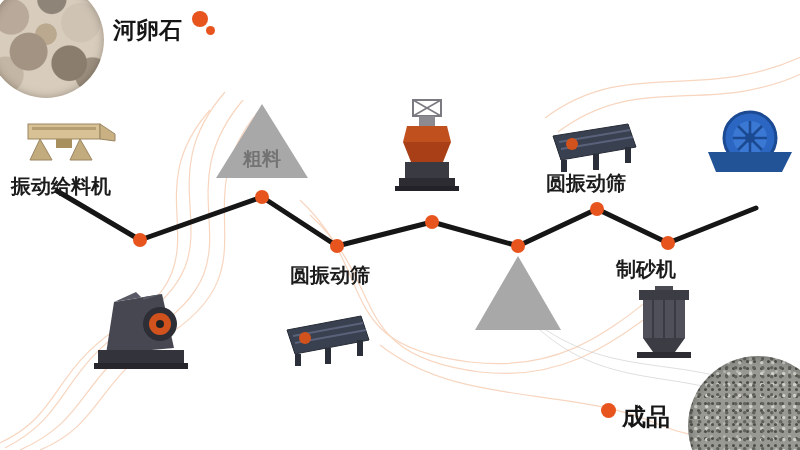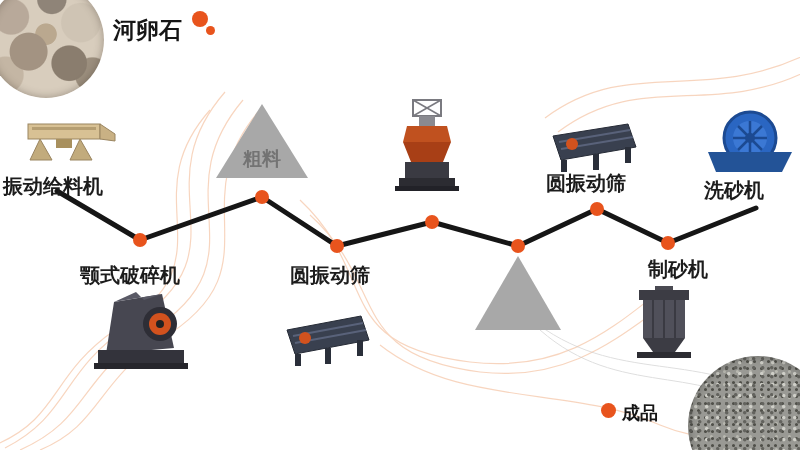--- a/index.html
+++ b/index.html
@@ -32,21 +32,21 @@
     background-image:
       radial-gradient(circle at 30% 30%, #63635e 0 1.2px, transparent 2.2px),
       radial-gradient(circle at 70% 60%, #cfcfc8 0 1.2px, transparent 2.2px),
       radial-gradient(circle at 50% 80%, #50504a 0 1px, transparent 1.9px),
       radial-gradient(circle at 80% 20%, #b8b8b0 0 1px, transparent 1.9px);
     background-size:9px 9px,11px 11px,7px 7px,13px 13px;
     box-shadow:inset 0 0 10px rgba(40,40,38,.45);
   }
   
   .source-title{position:absolute;left:113px;top:15px;font-size:23px;font-weight:bold;color:#161616;z-index:5;white-space:nowrap;}
-  .product-title{position:absolute;left:622px;top:401px;font-size:18px;font-weight:bold;color:#161616;z-index:5;white-space:nowrap;}
+  .product-title{position:absolute;left:622px;top:401px;font-size:24px;font-weight:bold;color:#161616;z-index:5;white-space:nowrap;}
   .accent-dot{position:absolute;border-radius:50%;background:#e8541d;z-index:5;}
   .dot-src-big{left:192px;top:11px;width:16px;height:16px;}
   .dot-src-small{left:206px;top:26px;width:9px;height:9px;}
   .dot-product{left:601px;top:403px;width:15px;height:15px;}
   
   .flow-svg{position:absolute;left:0;top:0;z-index:4;pointer-events:none;}
   .flow-dot{position:absolute;width:14px;height:14px;border-radius:50%;background:#e8541d;z-index:4;}
   
   .machine{position:absolute;z-index:3;}
   
@@ -189,24 +189,22 @@
     <polyline points="57,191 140,240 262,197 337,246 432,222 518,246 597,209 668,243 756,208" fill="none" stroke="#161616" stroke-width="5" stroke-linejoin="round" stroke-linecap="round"></polyline>
   </svg>
   <span class="flow-dot" style="left:133px;top:233px;"></span>
   <span class="flow-dot" style="left:255px;top:190px;"></span>
   <span class="flow-dot" style="left:330px;top:239px;"></span>
   <span class="flow-dot" style="left:425px;top:215px;"></span>
   <span class="flow-dot" style="left:511px;top:239px;"></span>
   <span class="flow-dot" style="left:590px;top:202px;"></span>
   <span class="flow-dot" style="left:661px;top:236px;"></span>
 
-  <div class="mlabel" style="left:3px;top:173px;">振动给料机</div>
-  <div class="mlabel" style="left:80px;top:262px;">颚式破碎机</div>
+  <div class="mlabel" style="left:11px;top:173px;">振动给料机</div>
   <div class="mlabel" style="left:290px;top:262px;">圆振动筛</div>
   <div class="mlabel" style="left:546px;top:170px;">圆振动筛</div>
-  <div class="mlabel" style="left:648px;top:256px;text-align:right;">制砂机</div>
-  <div class="mlabel" style="left:704px;top:177px;">洗砂机</div>
+  <div class="mlabel" style="left:616px;top:256px;text-align:right;">制砂机</div>
 
   <div class="photo photo-sand"></div>
   <span class="accent-dot dot-product"></span>
   <div class="product-title">成品</div>
 
 </div>
 
 </body></html>

